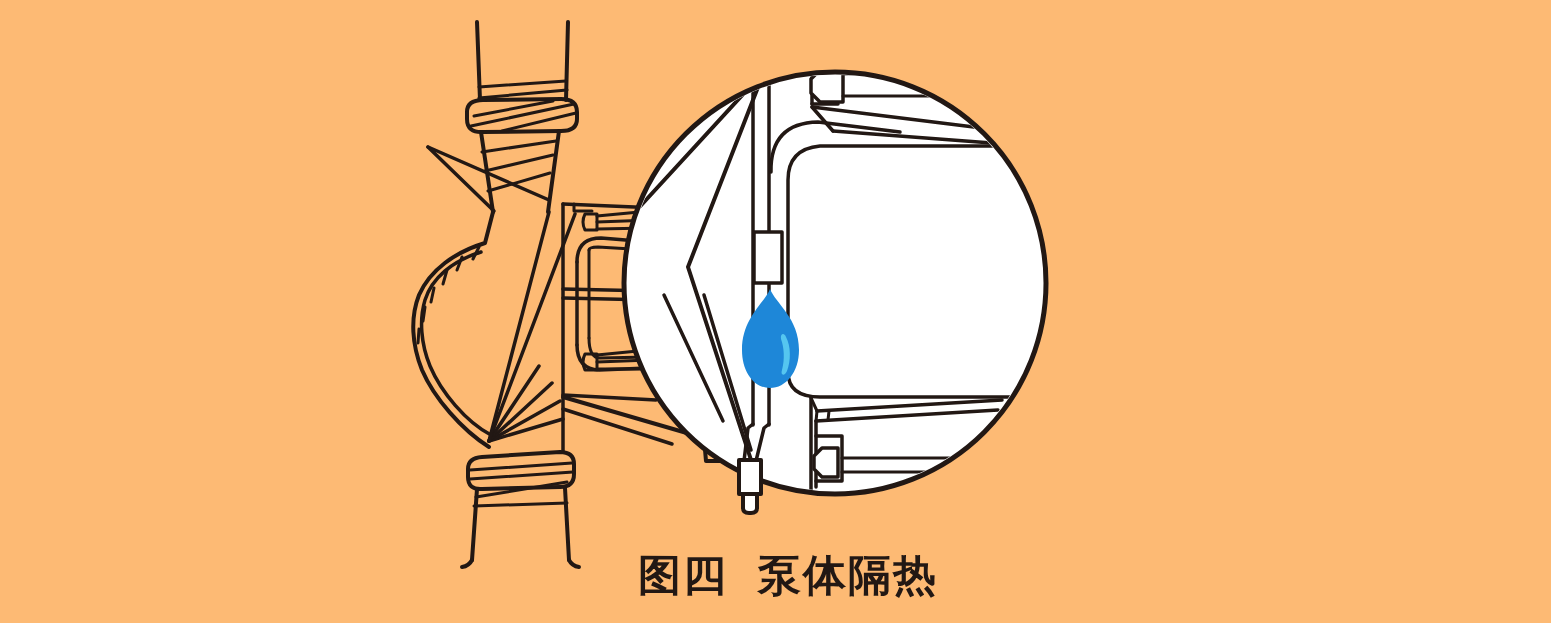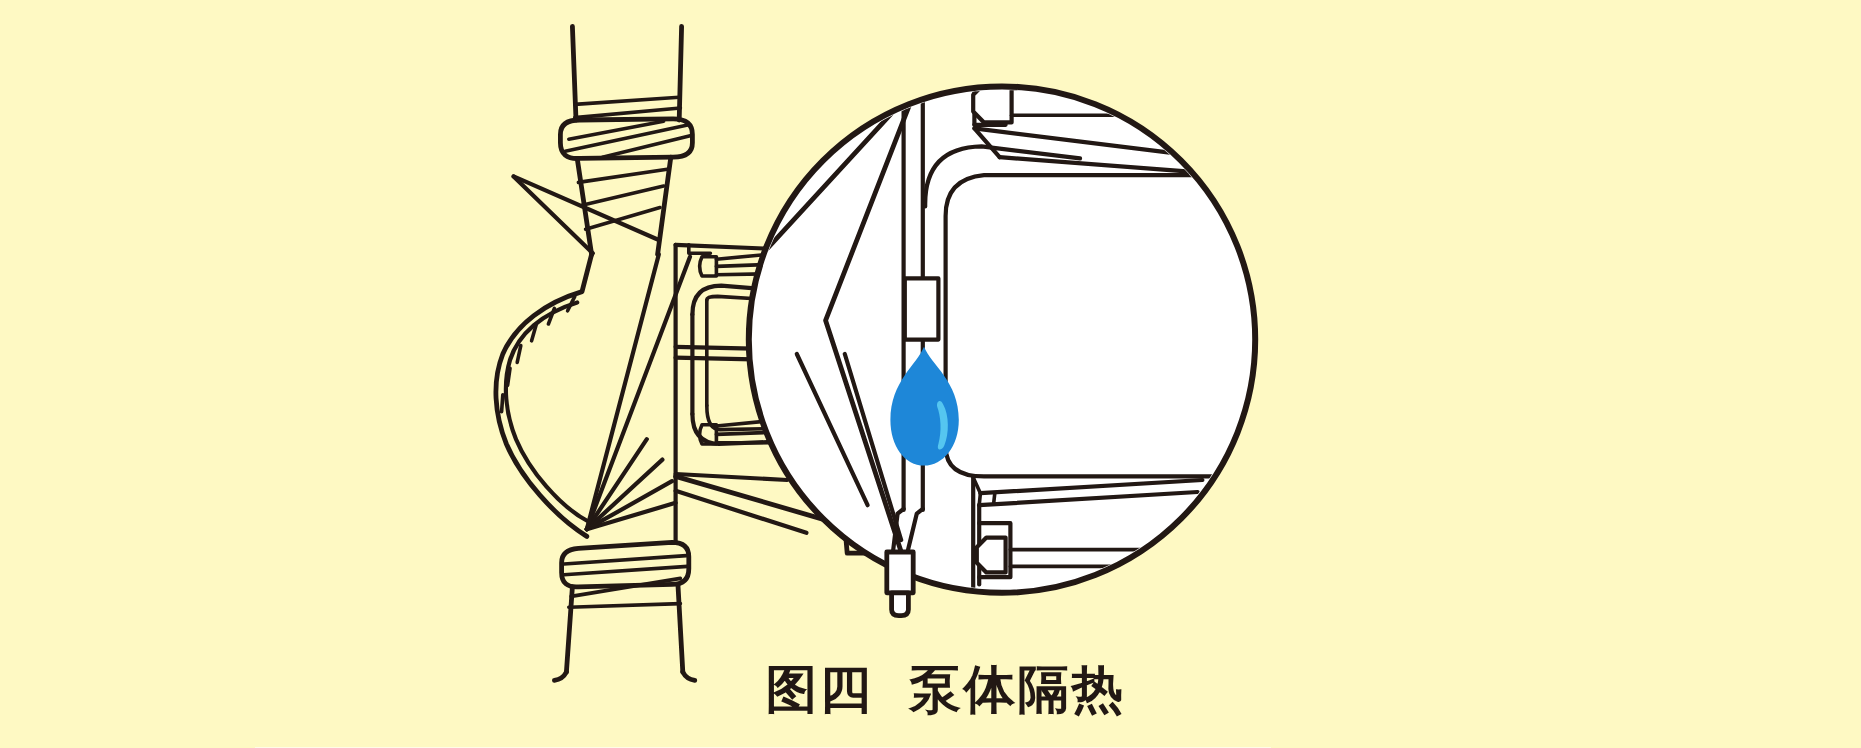--- a/index.html
+++ b/index.html
@@ -1,19 +1,19 @@
 <!DOCTYPE html>
 <html><head>
 <meta charset="utf-8">
 <style>
   html,body{margin:0;padding:0;background:#ffffff;}
   .stage{
     position:relative;
     width:1551px;height:623px;
-    background:#fef9c3;
+    background:#fdba74;
     overflow:hidden;
     font-family:"Liberation Sans",sans-serif;
   }
   .stage svg{position:absolute;left:0;top:0;}
   .caption{
     position:absolute;
     left:638px;top:552px;
     font-family:"Liberation Sans",sans-serif;
     font-weight:bold;
     font-size:43px;

